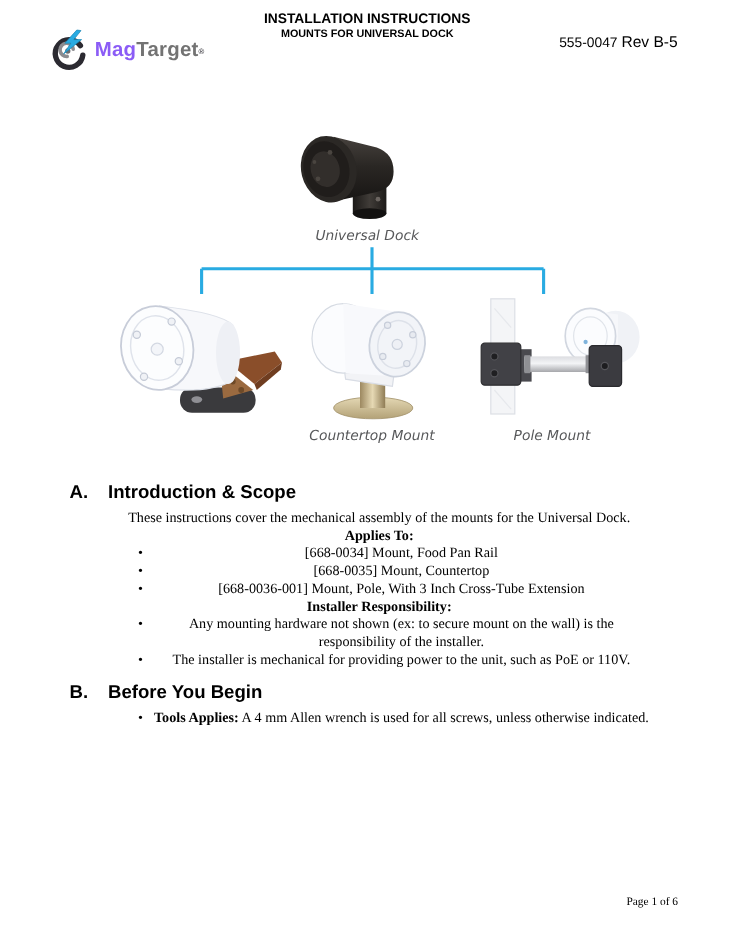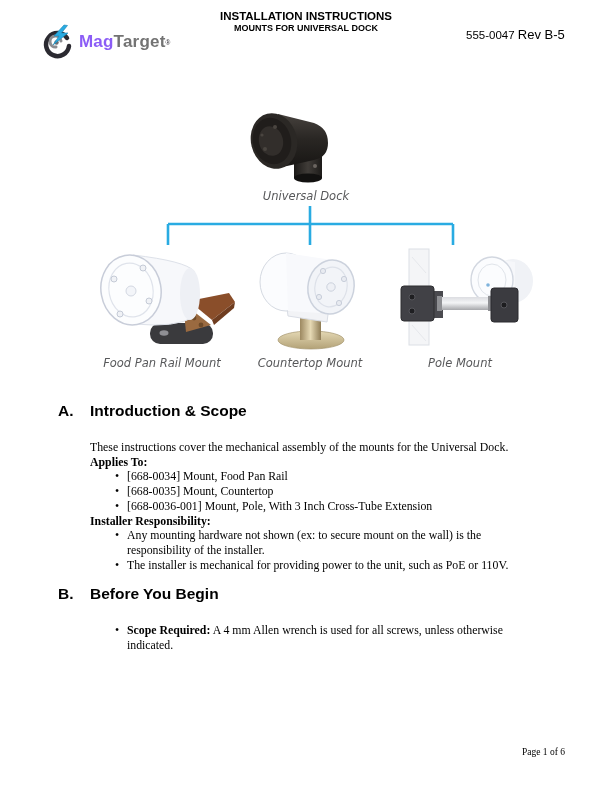--- a/index.html
+++ b/index.html
@@ -38,21 +38,21 @@
   .mount2     { left:252px; top:246px; }
   .mount3     { left:385px; top:247px; }
   .mlabel     { position:absolute; top:356px; width:150px; text-align:center; }
   .ml1 { left:87px; } .ml2 { left:235px; } .ml3 { left:385px; }
 
   
   .content { position:absolute; left:0; top:402px; width:612px; }
   .sec-heading { display:flex; padding-left:58px; font-family:"Liberation Sans", sans-serif;
     font-weight:bold; font-size:15.5px; line-height:18px; }
   .sec-letter { width:32px; flex:none; }
-  .sec-body { margin-left:90px; width:452px; font-size:11.8px; line-height:14.7px; margin-top:20px; }
+  .sec-body { margin-left:90px; width:452px; font-size:11.8px; line-height:14.7px; margin-top:4px;text-align:center; }
   .sec-body p { margin:0; }
   .bold { font-weight:bold; }
   ul.bullets { margin:0; padding:0 0 0 25px; list-style:none; }
   ul.bullets li { position:relative; padding-left:12px; }
   ul.bullets li::before { content:"\2022"; position:absolute; left:0; top:0; }
   .sec-b { margin-top:13px; }
 
   .footer { position:absolute; left:0; right:47px; top:747px; text-align:right;
     font-size:9.5px; font-family:"Liberation Serif", serif; }
 </style>
@@ -192,21 +192,20 @@
       <circle cx="27" cy="50" r="3" fill="#1f1f22" stroke="#55555a"></circle>
       <circle cx="27" cy="64" r="3" fill="#1f1f22" stroke="#55555a"></circle>
       <rect x="52" y="50" width="58" height="13" fill="url(#gTube)"></rect>
       <rect x="52" y="49" width="5" height="15" fill="#8f9094"></rect>
       <rect x="103" y="49" width="5" height="15" fill="#8f9094"></rect>
       <rect x="106" y="41" width="27" height="34" rx="3" fill="#3b3b40" stroke="#2a2a2e"></rect>
       <circle cx="119" cy="58" r="3" fill="#1d1d20" stroke="#55555a"></circle>
     </svg>
   </div>
 
-  <div class="mlabel ml1 ital-label">Food Pan Rail Mount</div>
   <div class="mlabel ml3 ital-label">Pole Mount</div>
   <div class="mlabel ml2 ital-label">Countertop Mount</div>
 
   <div class="content">
 
     <div class="sec-heading">
       <span class="sec-letter">A.</span>
       <span>Introduction &amp; Scope</span>
     </div>
 
@@ -225,21 +224,21 @@
       </ul>
     </div>
 
     <div class="sec-heading sec-b">
       <span class="sec-letter">B.</span>
       <span>Before You Begin</span>
     </div>
 
     <div class="sec-body">
       <ul class="bullets">
-        <li><span class="bold">Scope Required:</span><span> A 4 mm Allen wrench is used for all screws, unless otherwise indicated.</span></li>
+        <li><span class="bold">Tools Applies:</span><span> A 4 mm Allen wrench is used for all screws, unless otherwise indicated.</span></li>
       </ul>
     </div>
 
   </div>
 
   <div class="footer">Page 1 of 6</div>
 
 </div>
 
 </body></html>

